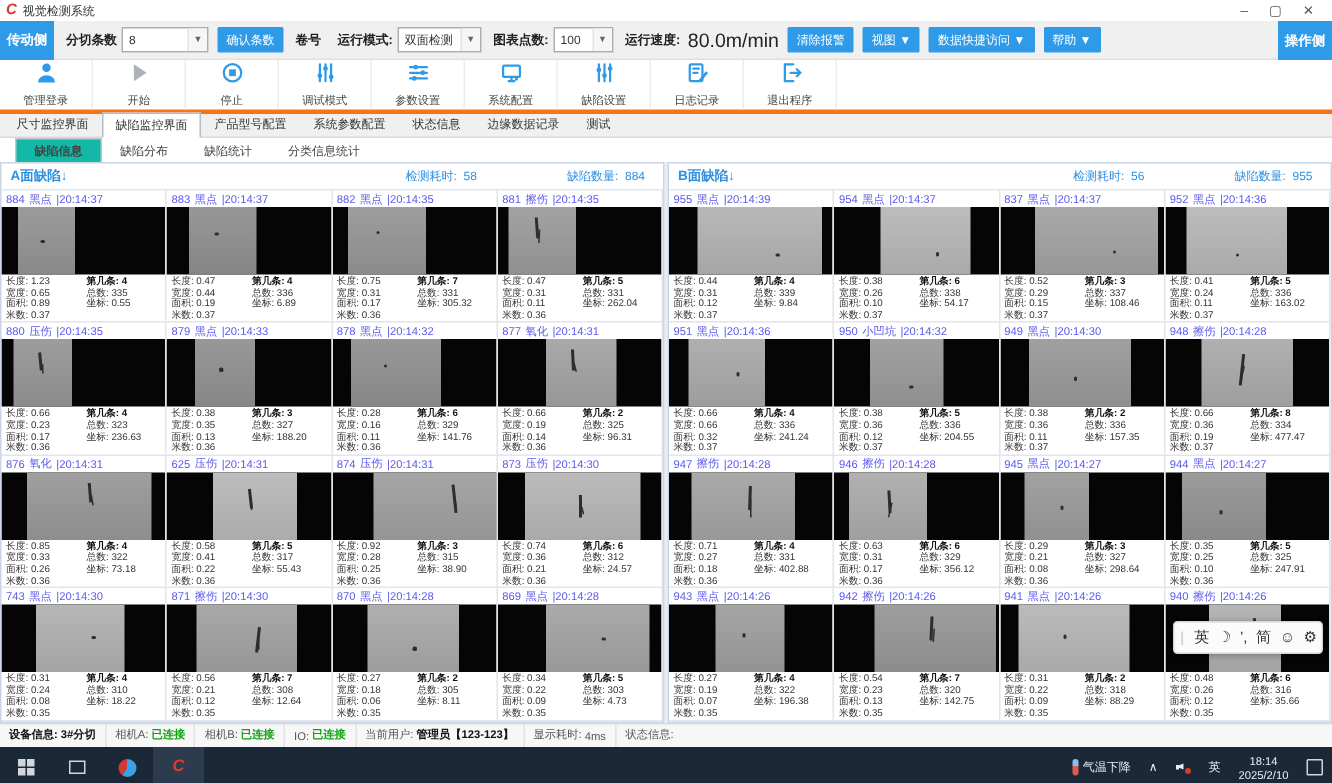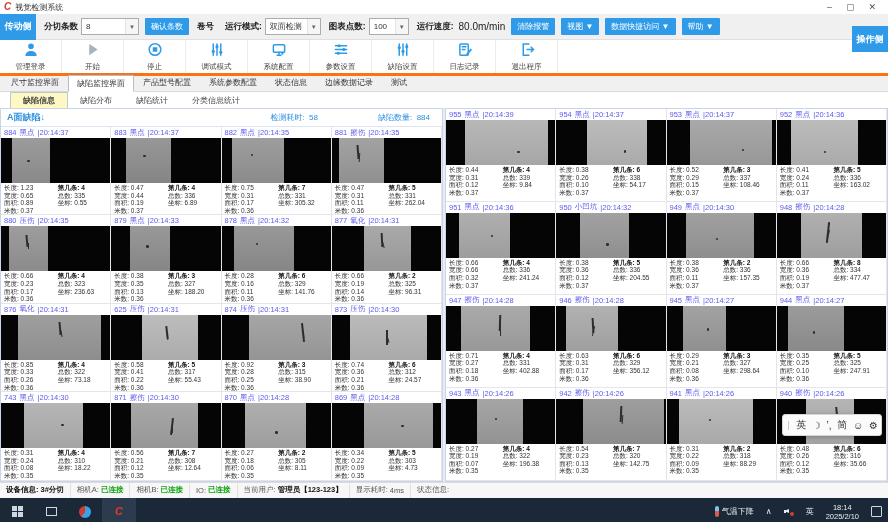--- a/index.html
+++ b/index.html
@@ -15,39 +15,39 @@
   .win-controls span { font-size:9px; color:#555; line-height:14px; cursor:default; }
 
   
   .toolbar1 { height:26px; background:#f0f0f0; border-bottom:1px solid #e0e0e0; display:flex; align-items:center; flex:0 0 auto; position:relative; }
   .side-btn { height:26px; min-width:36px; background:#2f9be8; color:#fff; font-size:9px; font-weight:bold;
     display:flex; align-items:center; justify-content:center; padding:0 3px; }
   .tb-label { font-size:8.5px; font-weight:bold; color:#222; margin:0 3px 0 8px; white-space:nowrap; }
   .combo { height:17px; background:#fff; border:1px solid #adadad; display:flex; align-items:center; font-size:8px; color:#333; padding-left:4px; position:relative; }
   .combo .arrow { margin-left:auto; width:13px; height:100%; display:flex; align-items:center; justify-content:center; color:#666; font-size:6px; border-left:1px solid #e3e3e3; background:#f6f6f6; }
   .tb-input { height:17px; background:#fff; border:1px solid #adadad; font-size:8px; color:#333; padding-left:4px; display:flex; align-items:center; }
-  .speed-val { font-size:10px; color:#222; margin-left:2px; white-space:nowrap; }
+  .speed-val { font-size:13px; color:#222; margin-left:2px; white-space:nowrap; }
   .blue-btn { height:17px; background:#2f9be8; color:#fff; font-size:8px; display:flex; align-items:center; justify-content:center; padding:0 6px; margin-left:6px; border-radius:1px; white-space:nowrap; }
-  .right-side { position:absolute; right:0; top:12px;text-align:right; }
+  .right-side { position:absolute; right:0; top:0;text-align:right; }
 
   
   .toolbar2 { height:36px; background:#fff; border-bottom:3px solid #f97316; display:flex; align-items:stretch; flex:0 0 auto; }
   .action-btn { width:62px; display:flex; flex-direction:column; align-items:center; justify-content:center; gap:1px; border-right:1px solid #ececec; cursor:pointer; }
   .action-btn svg { width:16px; height:15px; }
   .action-label { font-size:7.5px; color:#444; white-space:nowrap; }
 
   
   .maintabs { height:16px; background:#f0f0f0; display:flex; align-items:flex-end; padding-left:2px; flex:0 0 auto; border-bottom:1px solid #d9d9d9; }
   .maintab { font-size:8px; color:#333; padding:2px 8px 2px; border:1px solid transparent; white-space:nowrap; }
   .maintab.active { background:#fff; border:1px solid #b9b9c9; border-bottom:1px solid #fff; margin-bottom:-1px; }
 
   
   .subtabs { height:16px; background:#fff; display:flex; align-items:flex-end; padding-left:10px; flex:0 0 auto; }
   .subtab { font-size:8px; color:#444; padding:2px 12px; white-space:nowrap; }
-  .subtab.active { border:1px solid #c4c4d4; border-bottom:1px solid #fff; background:#fef9c3; font-weight:bold; margin-bottom:-1px; }
+  .subtab.active { border:1px solid #c4c4d4; border-bottom:1px solid #fff; background:#14b8a6; font-weight:bold; margin-bottom:-1px; }
 
   
   .panels { flex:1 1 auto; display:flex; gap:2px; background:#e8edf4;border-radius:14px; }
   .panel { width:443px; background:#fff; border:1px solid #c9d4e6; display:flex; flex-direction:column; }
   .panel-header { height:18px; display:flex; align-items:center; border-bottom:1px solid #dfe5f0; padding:0 6px; flex:0 0 auto; }
   .panel-title { color:#2f8fe0; font-size:9px; font-weight:bold; }
   .panel-time  { color:#2f8fe0; font-size:8px; margin-left:auto; margin-right:60px; }
   .panel-count { color:#2f8fe0; font-size:8px; margin-right:6px; }
   .grid { flex:1 1 auto; display:grid; grid-template-columns:repeat(4,1fr); grid-template-rows:repeat(4,1fr); }
   .cell { border-right:1px solid #e4e4ec; border-bottom:1px solid #e4e4ec; display:flex; flex-direction:column; overflow:hidden; }
@@ -158,34 +158,34 @@
         <span><svg viewBox="0 0 16 16">
             <path d="M4 2v12M8 2v12M12 2v12" stroke="#2f9be8" stroke-width="1.6" fill="none" stroke-linecap="round"></path>
             <circle cx="4" cy="10" r="1.7" fill="#2f9be8"></circle>
             <circle cx="8" cy="5" r="1.7" fill="#2f9be8"></circle>
             <circle cx="12" cy="11" r="1.7" fill="#2f9be8"></circle>
           </svg></span>
     <span class="action-label">调试模式</span>
       </div>
       <div class="action-btn">
         <span><svg viewBox="0 0 16 16">
-            <rect x="2" y="3" width="12" height="8" rx="1" stroke="#2f9be8" stroke-width="1.6" fill="none" stroke-linecap="round"></rect>
-            <path d="M6 14h4M8 11v3" stroke="#2f9be8" stroke-width="1.6" fill="none" stroke-linecap="round"></path>
-            <circle cx="11.5" cy="12.5" r="1.2" fill="#2f9be8"></circle>
-          </svg></span>
-    <span class="action-label">系统配置</span>
-      </div>
-      <div class="action-btn">
-        <span><svg viewBox="0 0 16 16">
             <path d="M2 4h12M2 8h12M2 12h12" stroke="#2f9be8" stroke-width="1.6" fill="none" stroke-linecap="round"></path>
             <circle cx="6" cy="4" r="1.7" fill="#2f9be8"></circle>
             <circle cx="11" cy="8" r="1.7" fill="#2f9be8"></circle>
             <circle cx="5" cy="12" r="1.7" fill="#2f9be8"></circle>
           </svg></span>
     <span class="action-label">参数设置</span>
+      </div>
+      <div class="action-btn">
+        <span><svg viewBox="0 0 16 16">
+            <rect x="2" y="3" width="12" height="8" rx="1" stroke="#2f9be8" stroke-width="1.6" fill="none" stroke-linecap="round"></rect>
+            <path d="M6 14h4M8 11v3" stroke="#2f9be8" stroke-width="1.6" fill="none" stroke-linecap="round"></path>
+            <circle cx="11.5" cy="12.5" r="1.2" fill="#2f9be8"></circle>
+          </svg></span>
+    <span class="action-label">系统配置</span>
       </div>
       <div class="action-btn">
         <span><svg viewBox="0 0 16 16">
             <path d="M4 2v12M8 2v12M12 2v12" stroke="#2f9be8" stroke-width="1.6" fill="none" stroke-linecap="round"></path>
             <circle cx="4" cy="6" r="1.7" fill="#2f9be8"></circle>
             <circle cx="8" cy="10" r="1.7" fill="#2f9be8"></circle>
             <circle cx="12" cy="5" r="1.7" fill="#2f9be8"></circle>
           </svg></span>
     <span class="action-label">缺陷设置</span>
       </div>
@@ -619,20 +619,25 @@
          <div class="meta-right">
            <div class="strip">第几条: 5</div>
            <div>总数: 303</div>
            <div>坐标: 4.73</div>
          </div>
        </div>
           </div>
         </div>
       </div>
       <div class="panel">
+        <div class="panel-header">
+      <span class="panel-title">B面缺陷↓</span>
+      <span class="panel-time">检测耗时:&nbsp;&nbsp;56</span>
+      <span class="panel-count">缺陷数量:&nbsp;&nbsp;955</span>
+    </div>
         <div class="grid">
           <div class="cell">
             <div class="cell-head">
          <b>955</b>
               <b>黑点</b>
               <span>|20:14:39</span>
        </div>
        <div class="cell-img">
          <div class="band" style="left:17.439985190656444%;width:75.70468247021563%;background:linear-gradient(180deg, rgb(184,184,184), rgb(166,166,166));"></div>
          <div class="defect" style="left:65.02826054087276%;top:68.16872522296762%;width:2.5px;height:2.5px;border-radius:50%;"></div>
@@ -670,21 +675,21 @@
          </div>
          <div class="meta-right">
            <div class="strip">第几条: 6</div>
            <div>总数: 338</div>
            <div>坐标: 54.17</div>
          </div>
        </div>
           </div>
           <div class="cell">
             <div class="cell-head">
-         <b>953</b>
+         <b>837</b>
               <b>黑点</b>
               <span>|20:14:37</span>
        </div>
        <div class="cell-img">
          <div class="band" style="left:21.159501853006077%;width:75.36067986722628%;background:linear-gradient(180deg, rgb(169,169,169), rgb(151,151,151));"></div>
          <div class="defect" style="left:68.96455724700512%;top:63.81725839448336%;width:2.5px;height:2.5px;border-radius:50%;"></div>
        </div>
        <div class="cell-meta">
          <div class="meta-left">
            <div>长度: 0.52</div>

